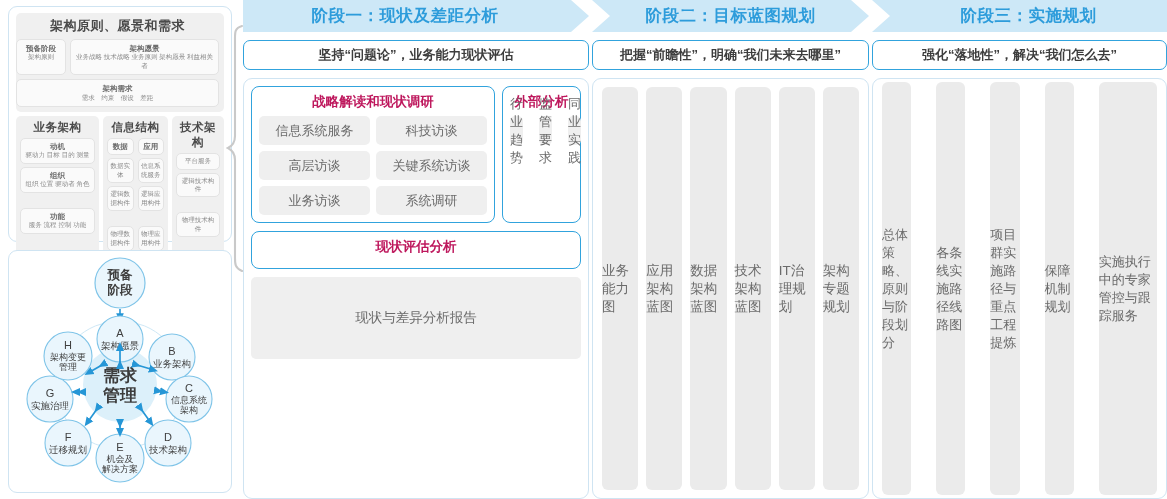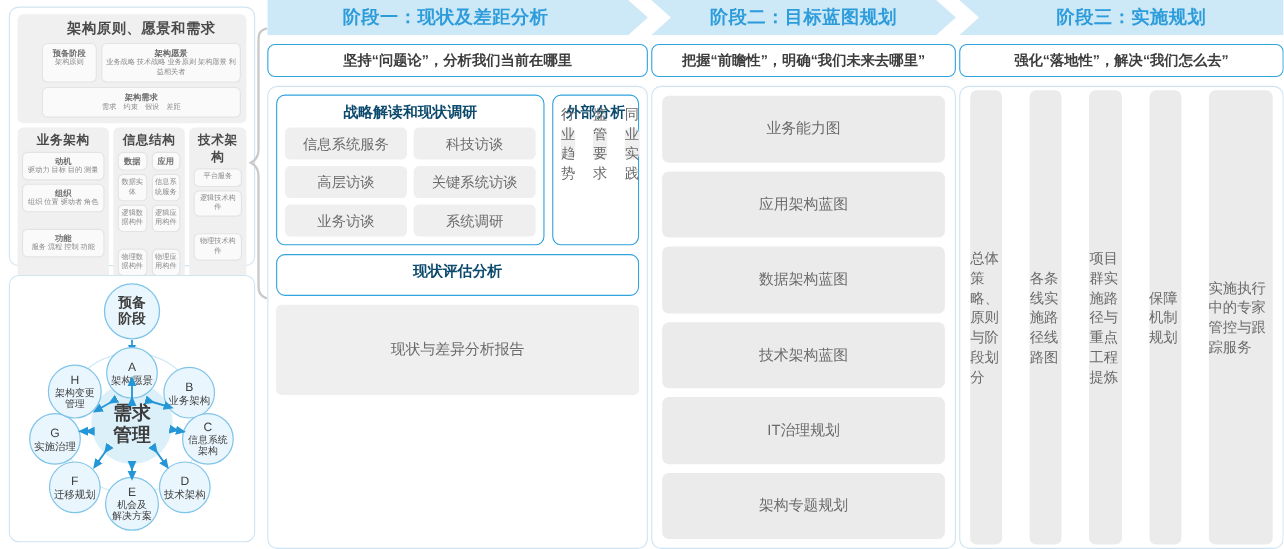--- a/index.html
+++ b/index.html
@@ -41,21 +41,21 @@
     text-align: center;
     font-weight: bold;
     color: #4a4a4a;
     font-size: 13px;
     letter-spacing: .5px;
   }
   .mini-h { font-size: 7.5px; font-weight: bold; color: #6d6d6d; text-align: center; line-height: 1.25; }
   .mini-b { font-size: 6.5px; color: #8a8a8a; text-align: center; line-height: 1.3; }
 
   
-  #band-principles { padding: 4px 5px 5px 22px; margin-bottom: 4px; }
+  #band-principles { padding: 4px 5px 5px 0; margin-bottom: 4px; }
   #band-principles .t-title { margin-bottom: 4px; }
   .row-flex { display: flex; gap: 4px; }
   #prep-box { width: 50px; padding: 4px 2px; }
   #vision-box { flex: 1; padding: 4px 3px; }
   #req-box { padding: 4px 3px; margin-top: 4px; }
 
   
   #domains-row { display: flex; gap: 4px; margin-bottom: 4px; }
   .dom-col { padding: 4px 4px 5px 4px; }
   #dom-biz { width: 83px; }
@@ -109,32 +109,32 @@
     background: #fff;
   }
 
   .body-panel {
     margin-top: 8px;
     border: 1px solid #cfe4f2;
     border-radius: 9px;
     background: #fff;
   }
   #phase1 .body-panel { height: 421px; padding: 7px; }
-  #phase2 .body-panel { height: 421px; padding: 8px 9px; display: flex; flex-direction: column; gap: 8px; }
+  #phase2 .body-panel { height: 421px; padding: 8px 9px; display: flex; flex-direction: row; gap: 8px; }
   #phase3 .body-panel { height: 421px; padding: 3px 9px; display: flex; flex-direction: row; gap: 25px; }
 
   
   .card {
     border: 1.3px solid #31a3dd;
     border-radius: 8px;
     background: #fff;
     padding: 6px 7px 7px 7px;
   }
   .card-title {
-    text-align: center; font-weight: bold; color: #0c4a6e;
+    text-align: center; font-weight: bold; color: #be185d;
     font-size: 13.5px; margin-bottom: 5px;
   }
   .chip {
     background: #efefef; border-radius: 5px;
     display: flex; align-items: center; justify-content: center;
     color: #6b6b6b; font-size: 13px;
   }
   #p1-top { display: flex; gap: 7px; }
   #p1-survey { flex: 1; }
   #p1-external { width: 79px; }
@@ -338,21 +338,21 @@
     <path d="M16 2 C9 4, 9 8, 9 14 L9 112 C9 119, 6 122, 2 124 C6 126, 9 129, 9 136 L9 234 C9 240, 9 244, 16 247" fill="none" stroke="#c9c9c9" stroke-width="2.1" stroke-linecap="round"></path>
   </svg>
 
   <div id="phase1" class="phase">
     <div class="banner-wrap">
       <svg width="346" height="32" viewBox="0 0 346 32">
         <path d="M0,0 L328,0 L346,16 L328,32 L0,32 Z" fill="#cde8f7"></path>
       </svg>
       <div class="banner-text">阶段一：现状及差距分析</div>
     </div>
-    <div class="subtitle">坚持“问题论”，分析我们当前在哪里</div>
+    <div class="subtitle">坚持“问题论”，业务能力现状评估</div>
 
     <div class="body-panel">
       <div id="p1-top">
         <div id="p1-survey" class="card">
           <div class="card-title">战略解读和现状调研</div>
           <div class="chip-grid2">
             <div class="r">
               <div class="chip">信息系统服务</div>
               <div class="chip">科技访谈</div>
             </div>

